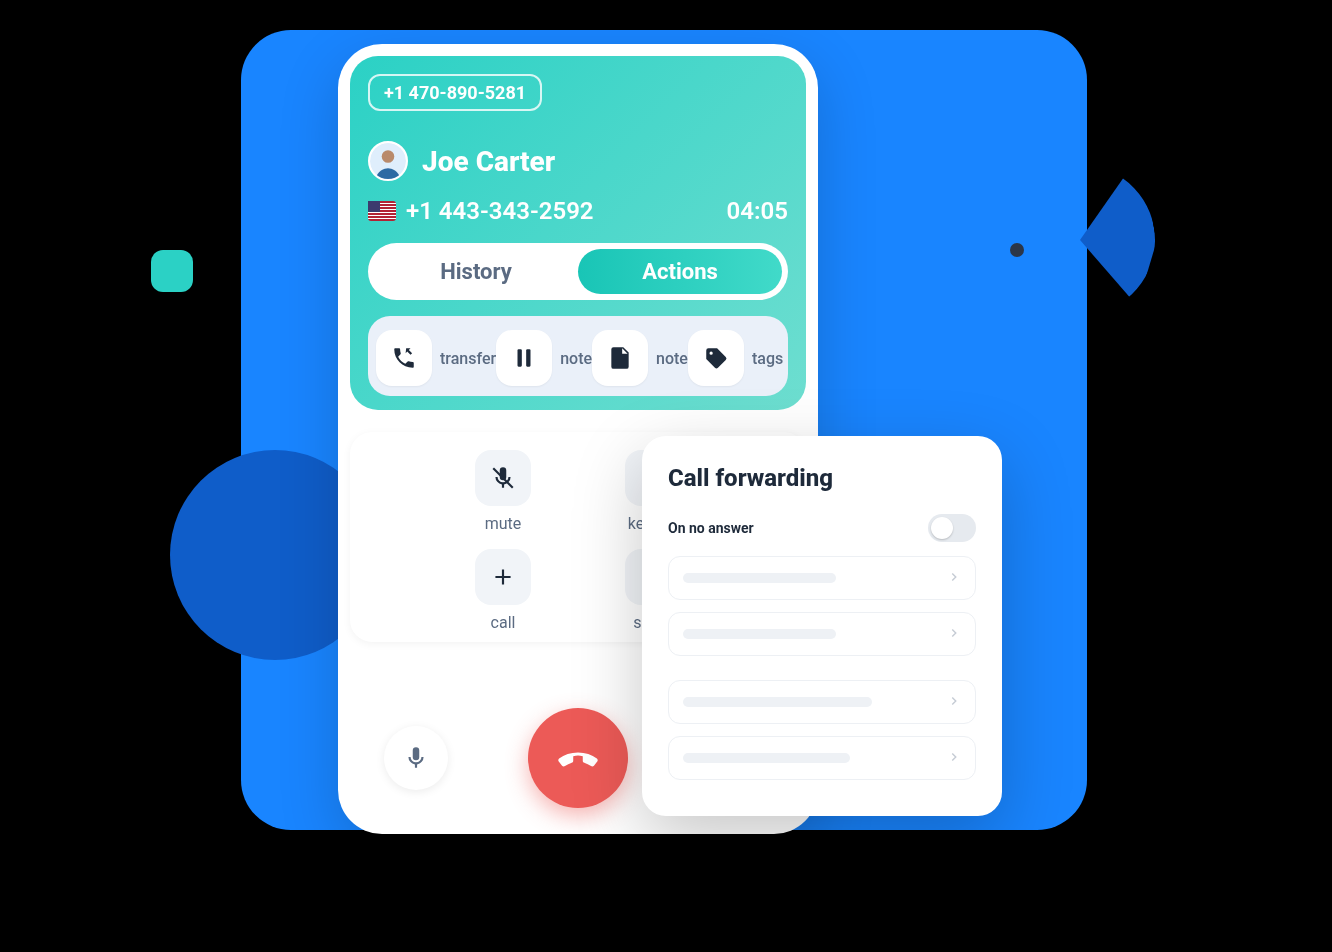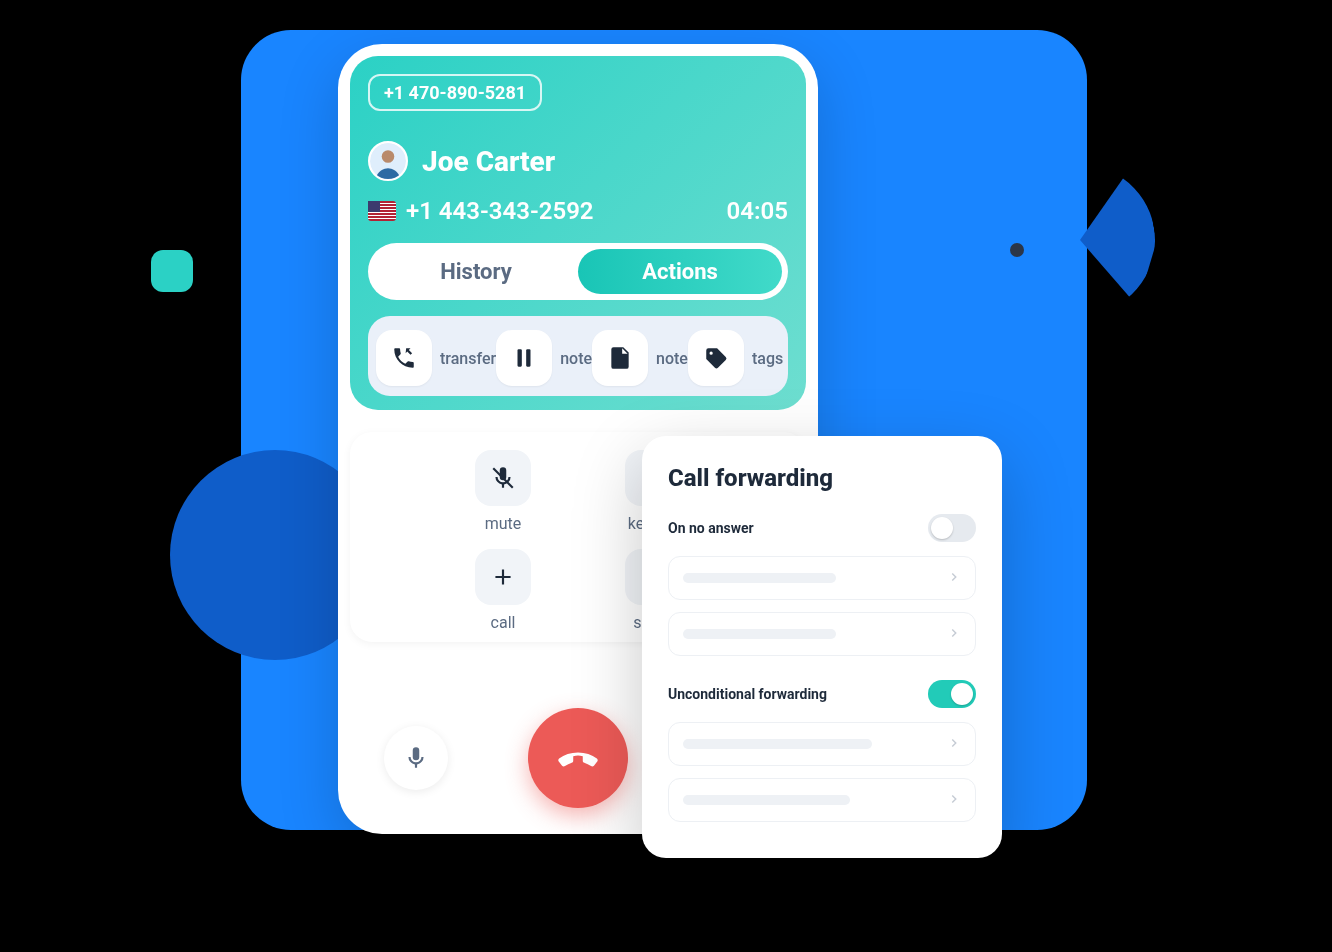--- a/index.html
+++ b/index.html
@@ -402,26 +402,20 @@
     </div>
     <div class="fwd-row">
       <div class="skeleton"></div>
       <span class="chev"><svg viewBox="0 0 24 24">
             <polyline points="9 6 15 12 9 18"></polyline>
           </svg></span>
     </div>
 
     <div class="fwd-gap"></div>
 
-    <div class="fwd-section">
-      <span class="fwd-label">Unconditional forwarding</span>
-      <div class="toggle on">
-          <div class="knob"></div>
-        </div>
-    </div>
     <div class="fwd-row">
       <div class="skeleton" style="width:68%;"></div>
       <span class="chev"><svg viewBox="0 0 24 24">
             <polyline points="9 6 15 12 9 18"></polyline>
           </svg></span>
     </div>
     <div class="fwd-row">
       <div class="skeleton" style="width:60%;"></div>
       <span class="chev"><svg viewBox="0 0 24 24">
             <polyline points="9 6 15 12 9 18"></polyline>

